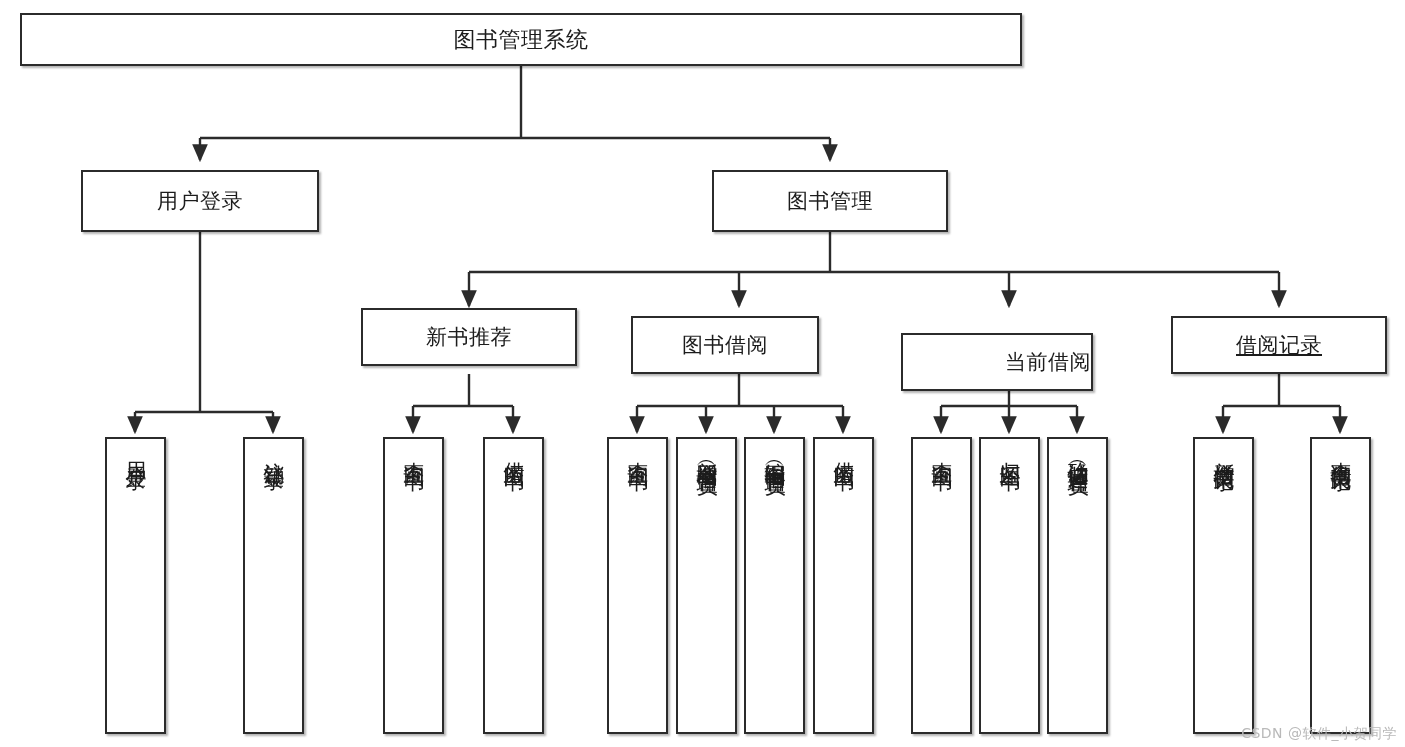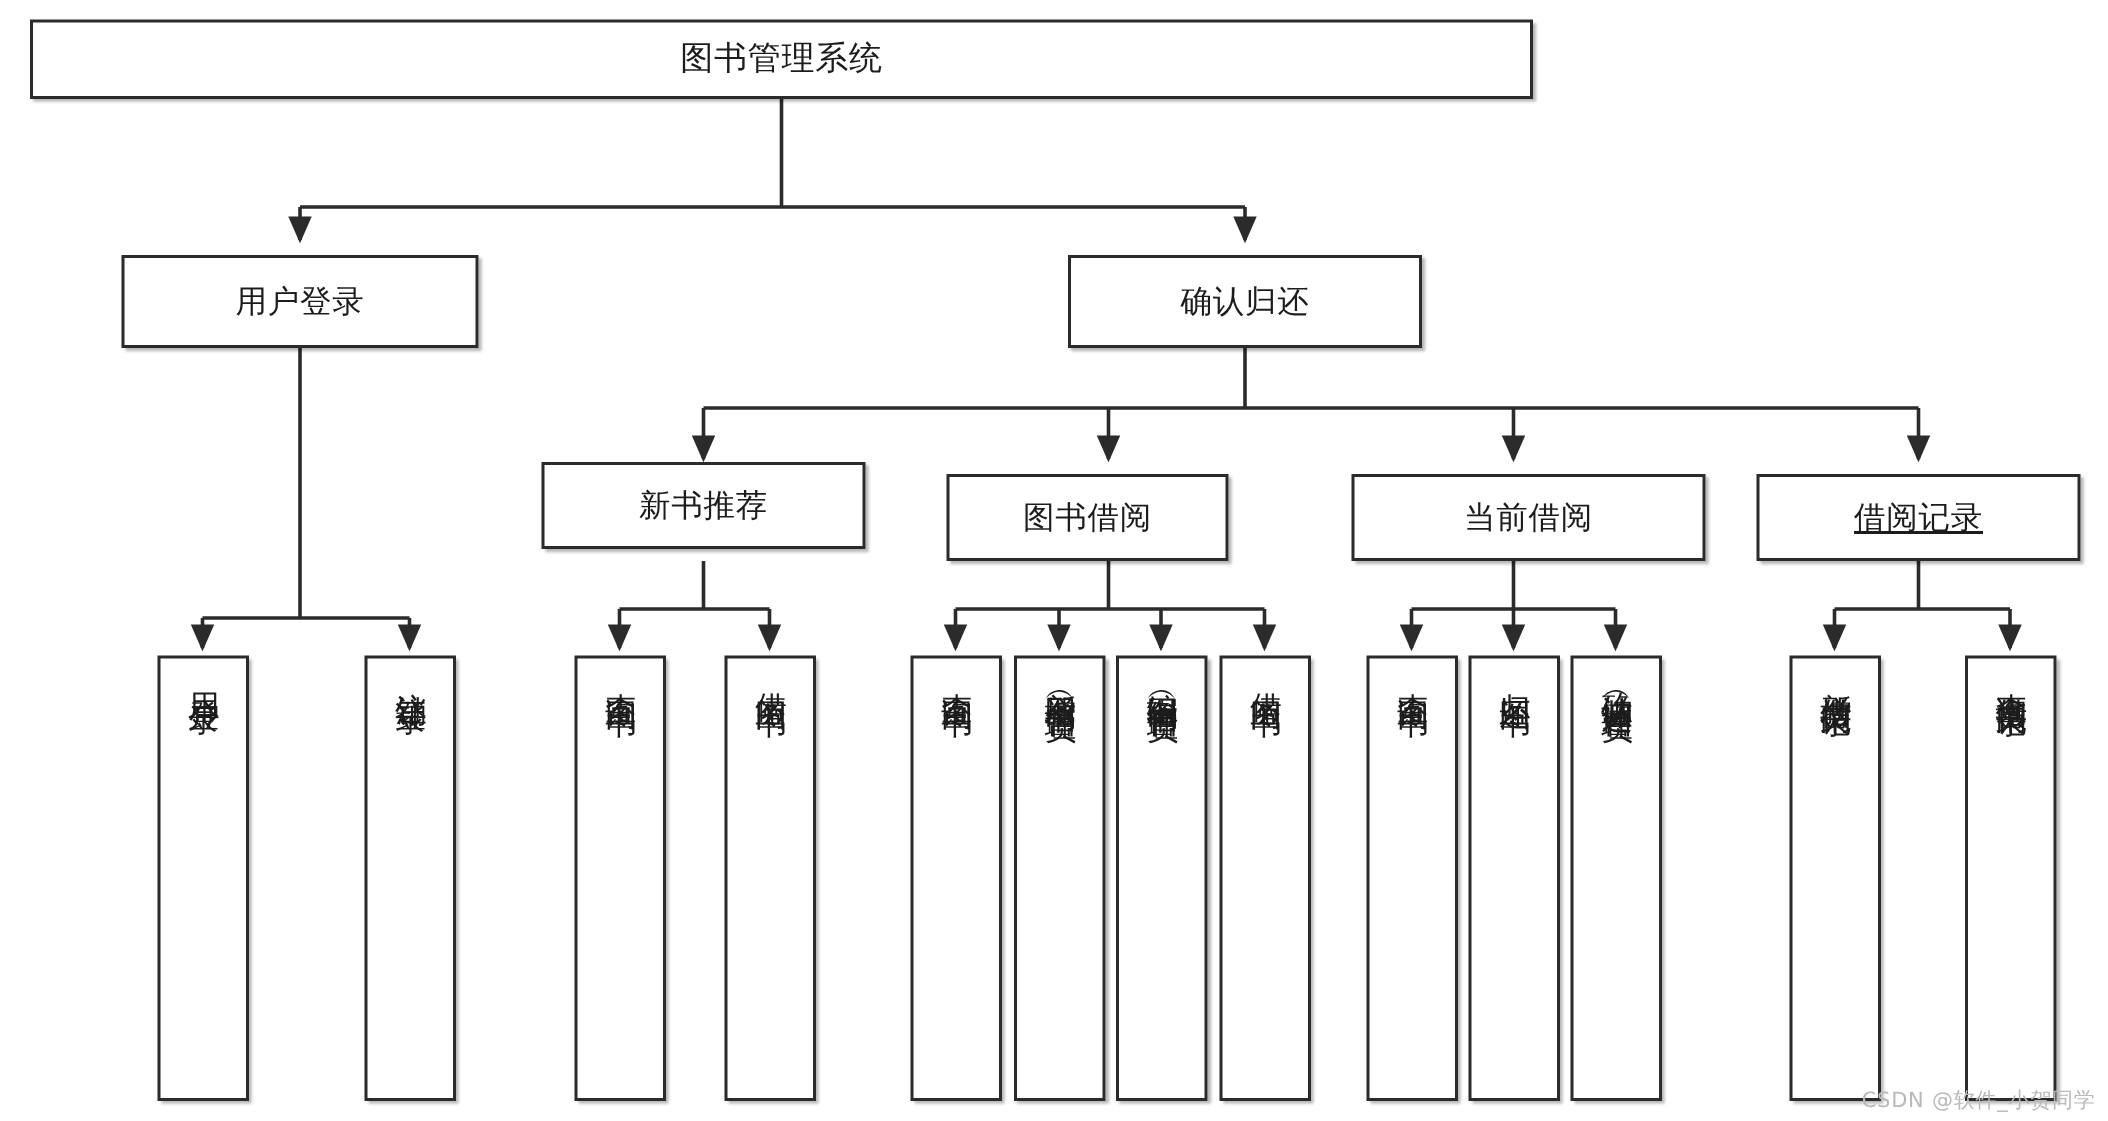--- a/index.html
+++ b/index.html
@@ -136,30 +136,30 @@
   </svg>
 
   <div class="node h root" style="left:20px; top:13px; width:1002px; height:53px;">
     <span class="label">图书管理系统</span>
   </div>
 
   <div class="node h" style="left:81px; top:170px; width:238px; height:62px;">
     <span class="label">用户登录</span>
   </div>
   <div class="node h" style="left:712px; top:170px; width:236px; height:62px;">
-    <span class="label">确认归还</span>
+    <span class="label">图书管理</span>
   </div>
 
   <div class="node h" style="left:361px; top:308px; width:216px; height:58px;">
     <span class="label">新书推荐</span>
   </div>
   <div class="node h" style="left:631px; top:316px; width:188px; height:58px;">
     <span class="label">图书借阅</span>
   </div>
-  <div class="node h" style="left:901px; top:316px; width:236px; height:58px;">
+  <div class="node h" style="left:901px; top:333px; width:192px; height:58px;justify-content:flex-end;">
     <span class="label">当前借阅</span>
   </div>
   <div class="node h" style="left:1171px; top:316px; width:216px; height:58px;text-decoration:underline;">
     <span class="label">借阅记录</span>
   </div>
 
   <div class="node v" style="left:105px; top:437px; width:61px; height:297px;">
     <span class="label">用户登录</span>
   </div>
   <div class="node v" style="left:243px; top:437px; width:61px; height:297px;">

